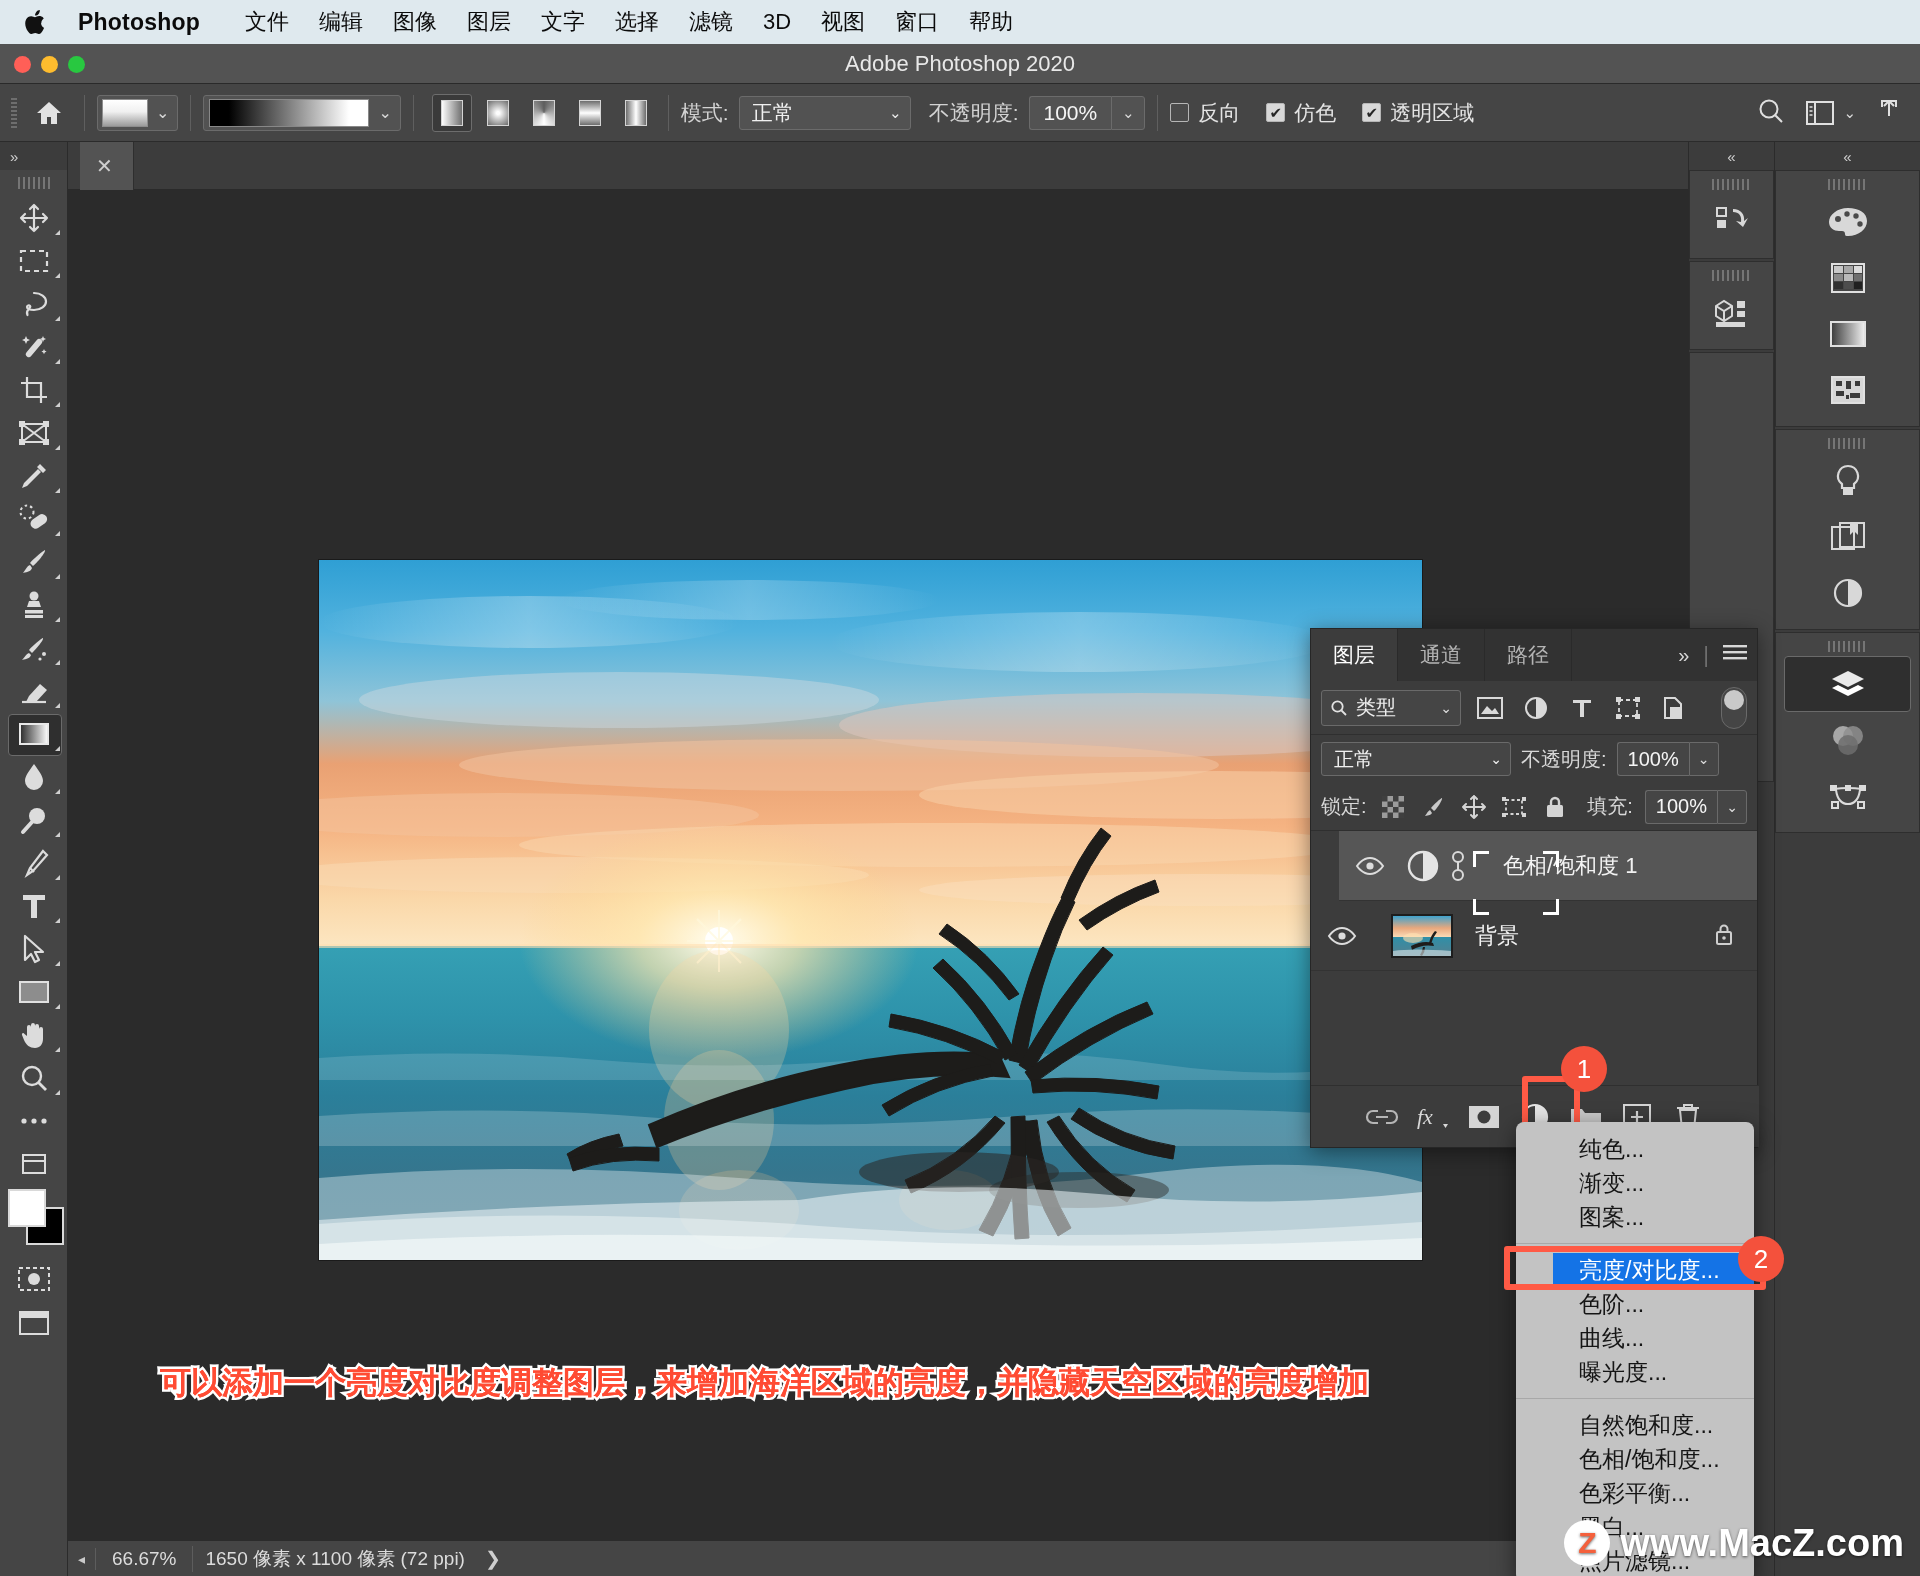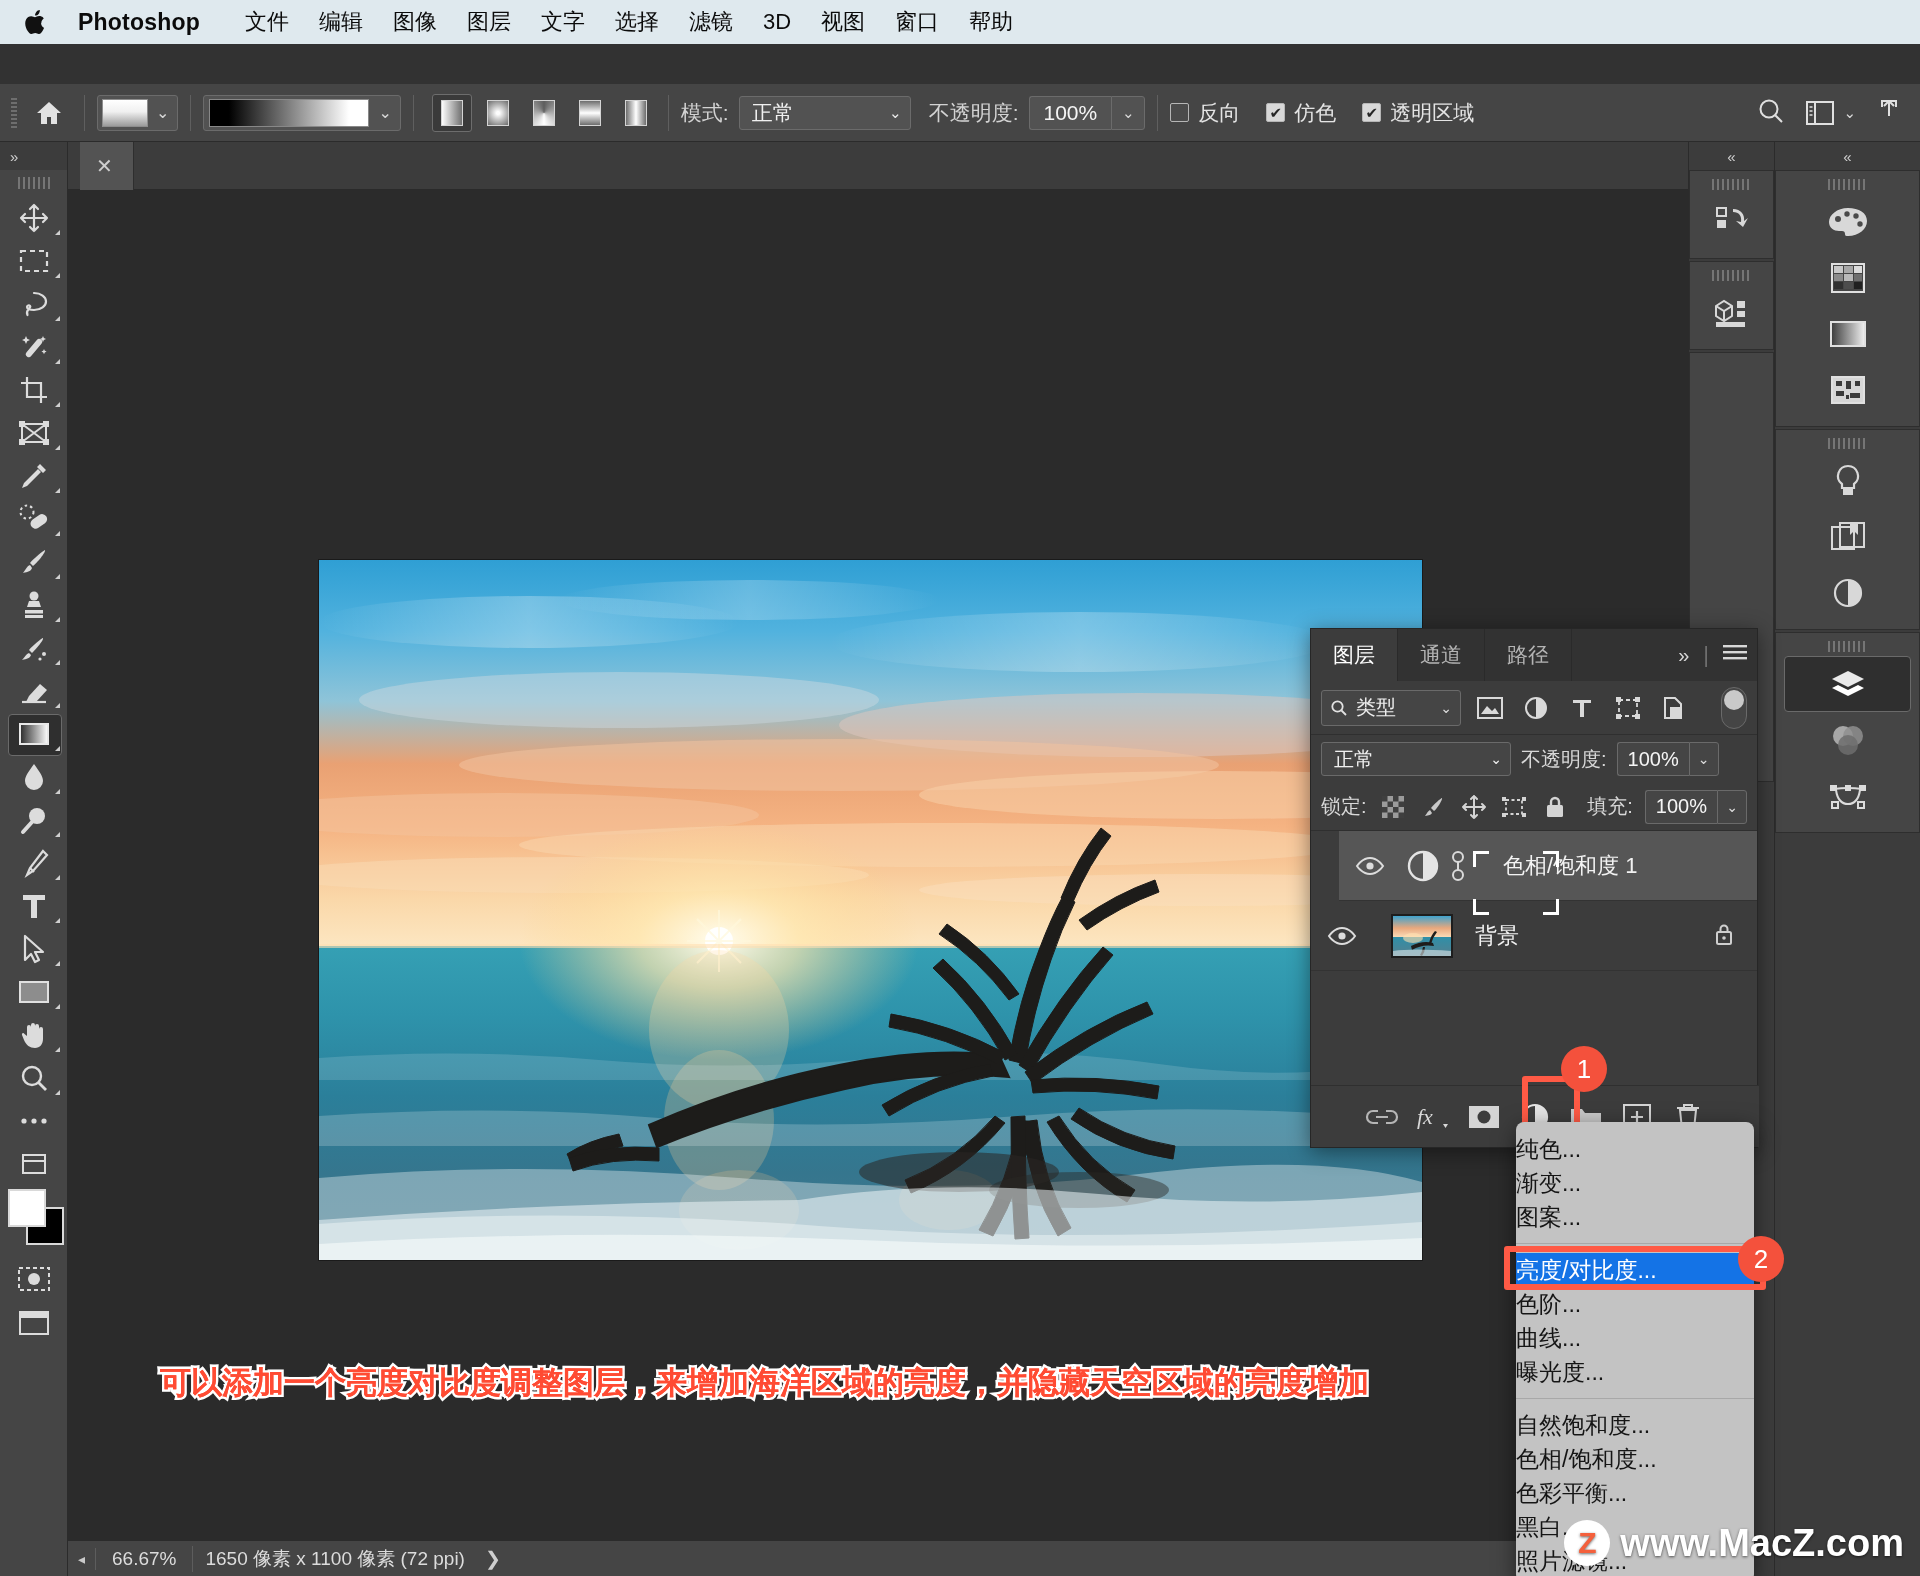--- a/index.html
+++ b/index.html
@@ -248,22 +248,22 @@
     color:#fff; font-size:26px; display:flex;align-items:center;justify-content:center;
     font-family:"Liberation Sans",sans-serif;
   }
 
   
   .ctxmenu {
     position:absolute; left:1516px; top:1122px; width:238px; height:460px;
     background:#c3c3c3; border-radius:8px; box-shadow:0 6px 22px rgba(0,0,0,.5);
     padding: 10px 0; overflow:hidden;
   }
-  .ctx-item { height:34px; display:flex; align-items:center; 
-    color:#151515; font-size:23px; white-space:nowrap;}
+  .ctx-item { height:34px; display:flex; align-items:center; padding-left:26px;
+    color:#151515; font-size:23px; white-space:nowrap;margin-left:37px;}
   .ctx-item.hl { background:#1473e6; color:#ffffff; }
   .ctx-sep { height:1px; background:#a8a8a8; margin: 9px 0; }
 
   
   .watermark {
     position:absolute; right:16px; bottom:10px; display:flex; align-items:center; gap:10px;
     font-size:38px; font-weight:bold; color:#ffffff; letter-spacing:0px;
     text-shadow: 0 1px 3px rgba(0,0,0,.6);
   }
   .wm-circle { width:46px;height:46px;border-radius:50%;background:#fff;
@@ -288,20 +288,28 @@
     <div class="mac-menu-item">文字</div>
     <div class="mac-menu-item">选择</div>
     <div class="mac-menu-item">滤镜</div>
     <div class="mac-menu-item">3D</div>
     <div class="mac-menu-item">视图</div>
     <div class="mac-menu-item">窗口</div>
     <div class="mac-menu-item">帮助</div>
     <div class="macbar-right">&nbsp;</div>
   </div>
 
+  <div class="pstitle">
+    <div class="traffic">
+      <div class="dot r"></div>
+      <div class="dot y"></div>
+      <div class="dot g"></div>
+    </div>
+    <div class="pstitle-text">Adobe Photoshop 2020</div>
+  </div>
 
   <div class="optbar">
     <div class="grip"></div>
     <div class="home-btn">
       <svg width="30" height="28" viewBox="0 0 30 28">
           <path fill="#e2e2e2" d="M15 3 3 14h4v11h6v-7h4v7h6V14h4z"></path>
         </svg>
     </div>
     <div class="opt-sep"></div>
     <div class="grad-swatch-box">

